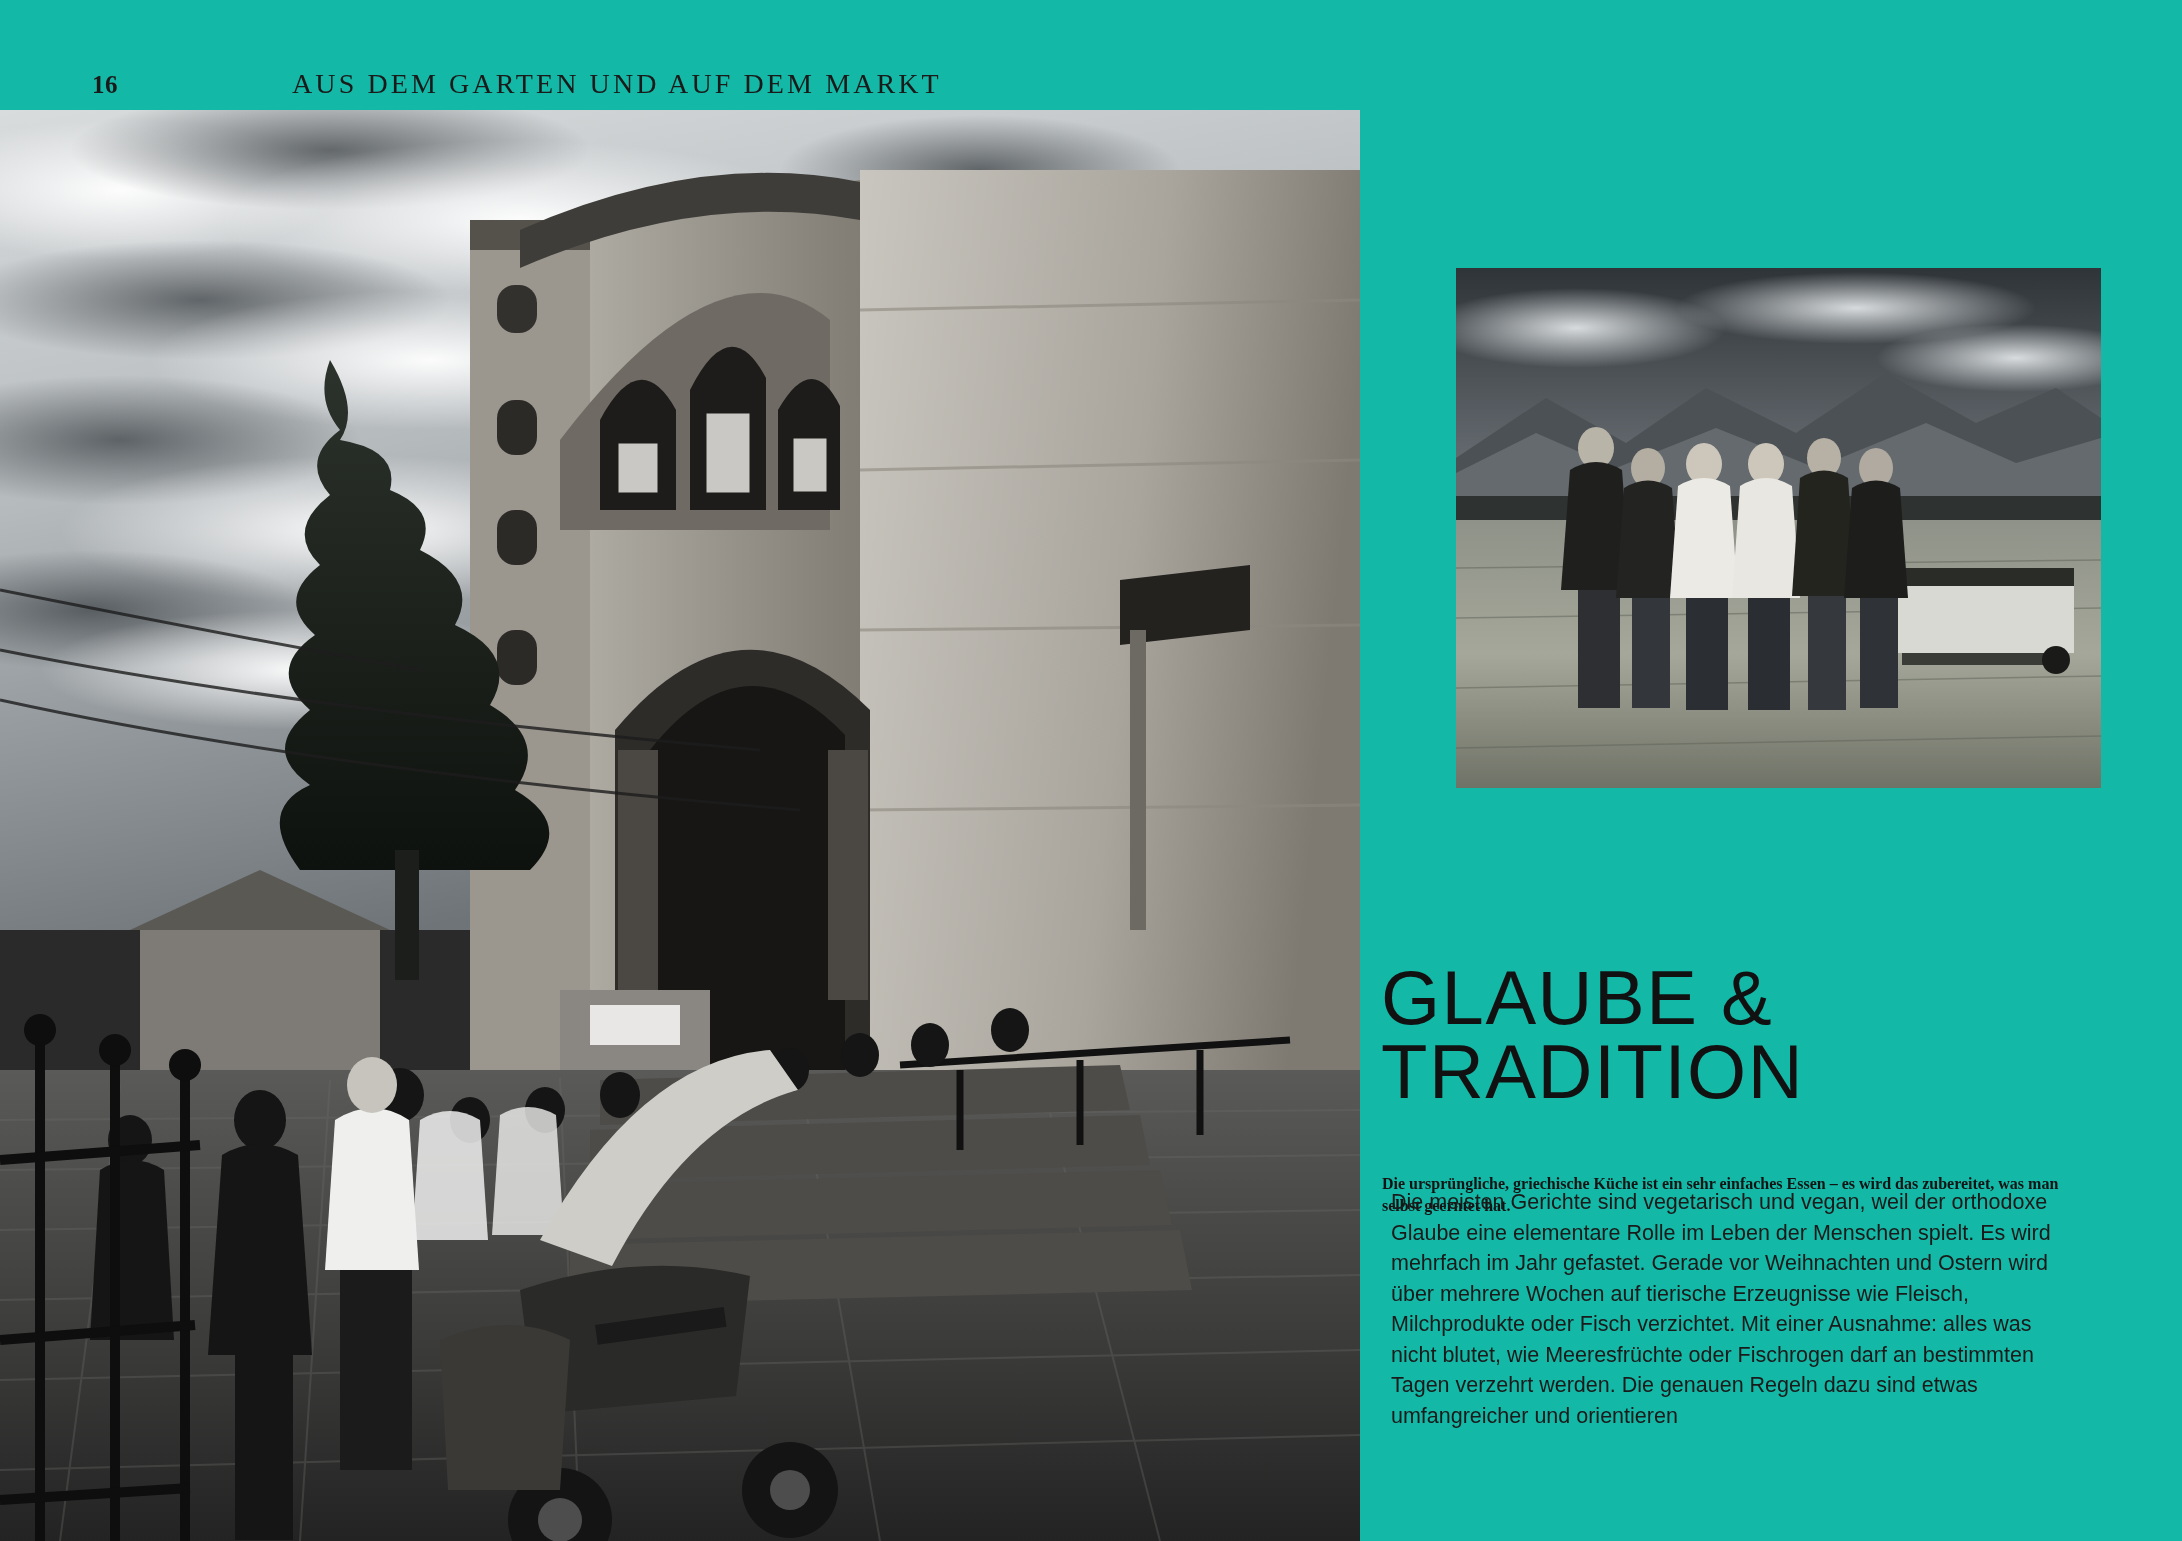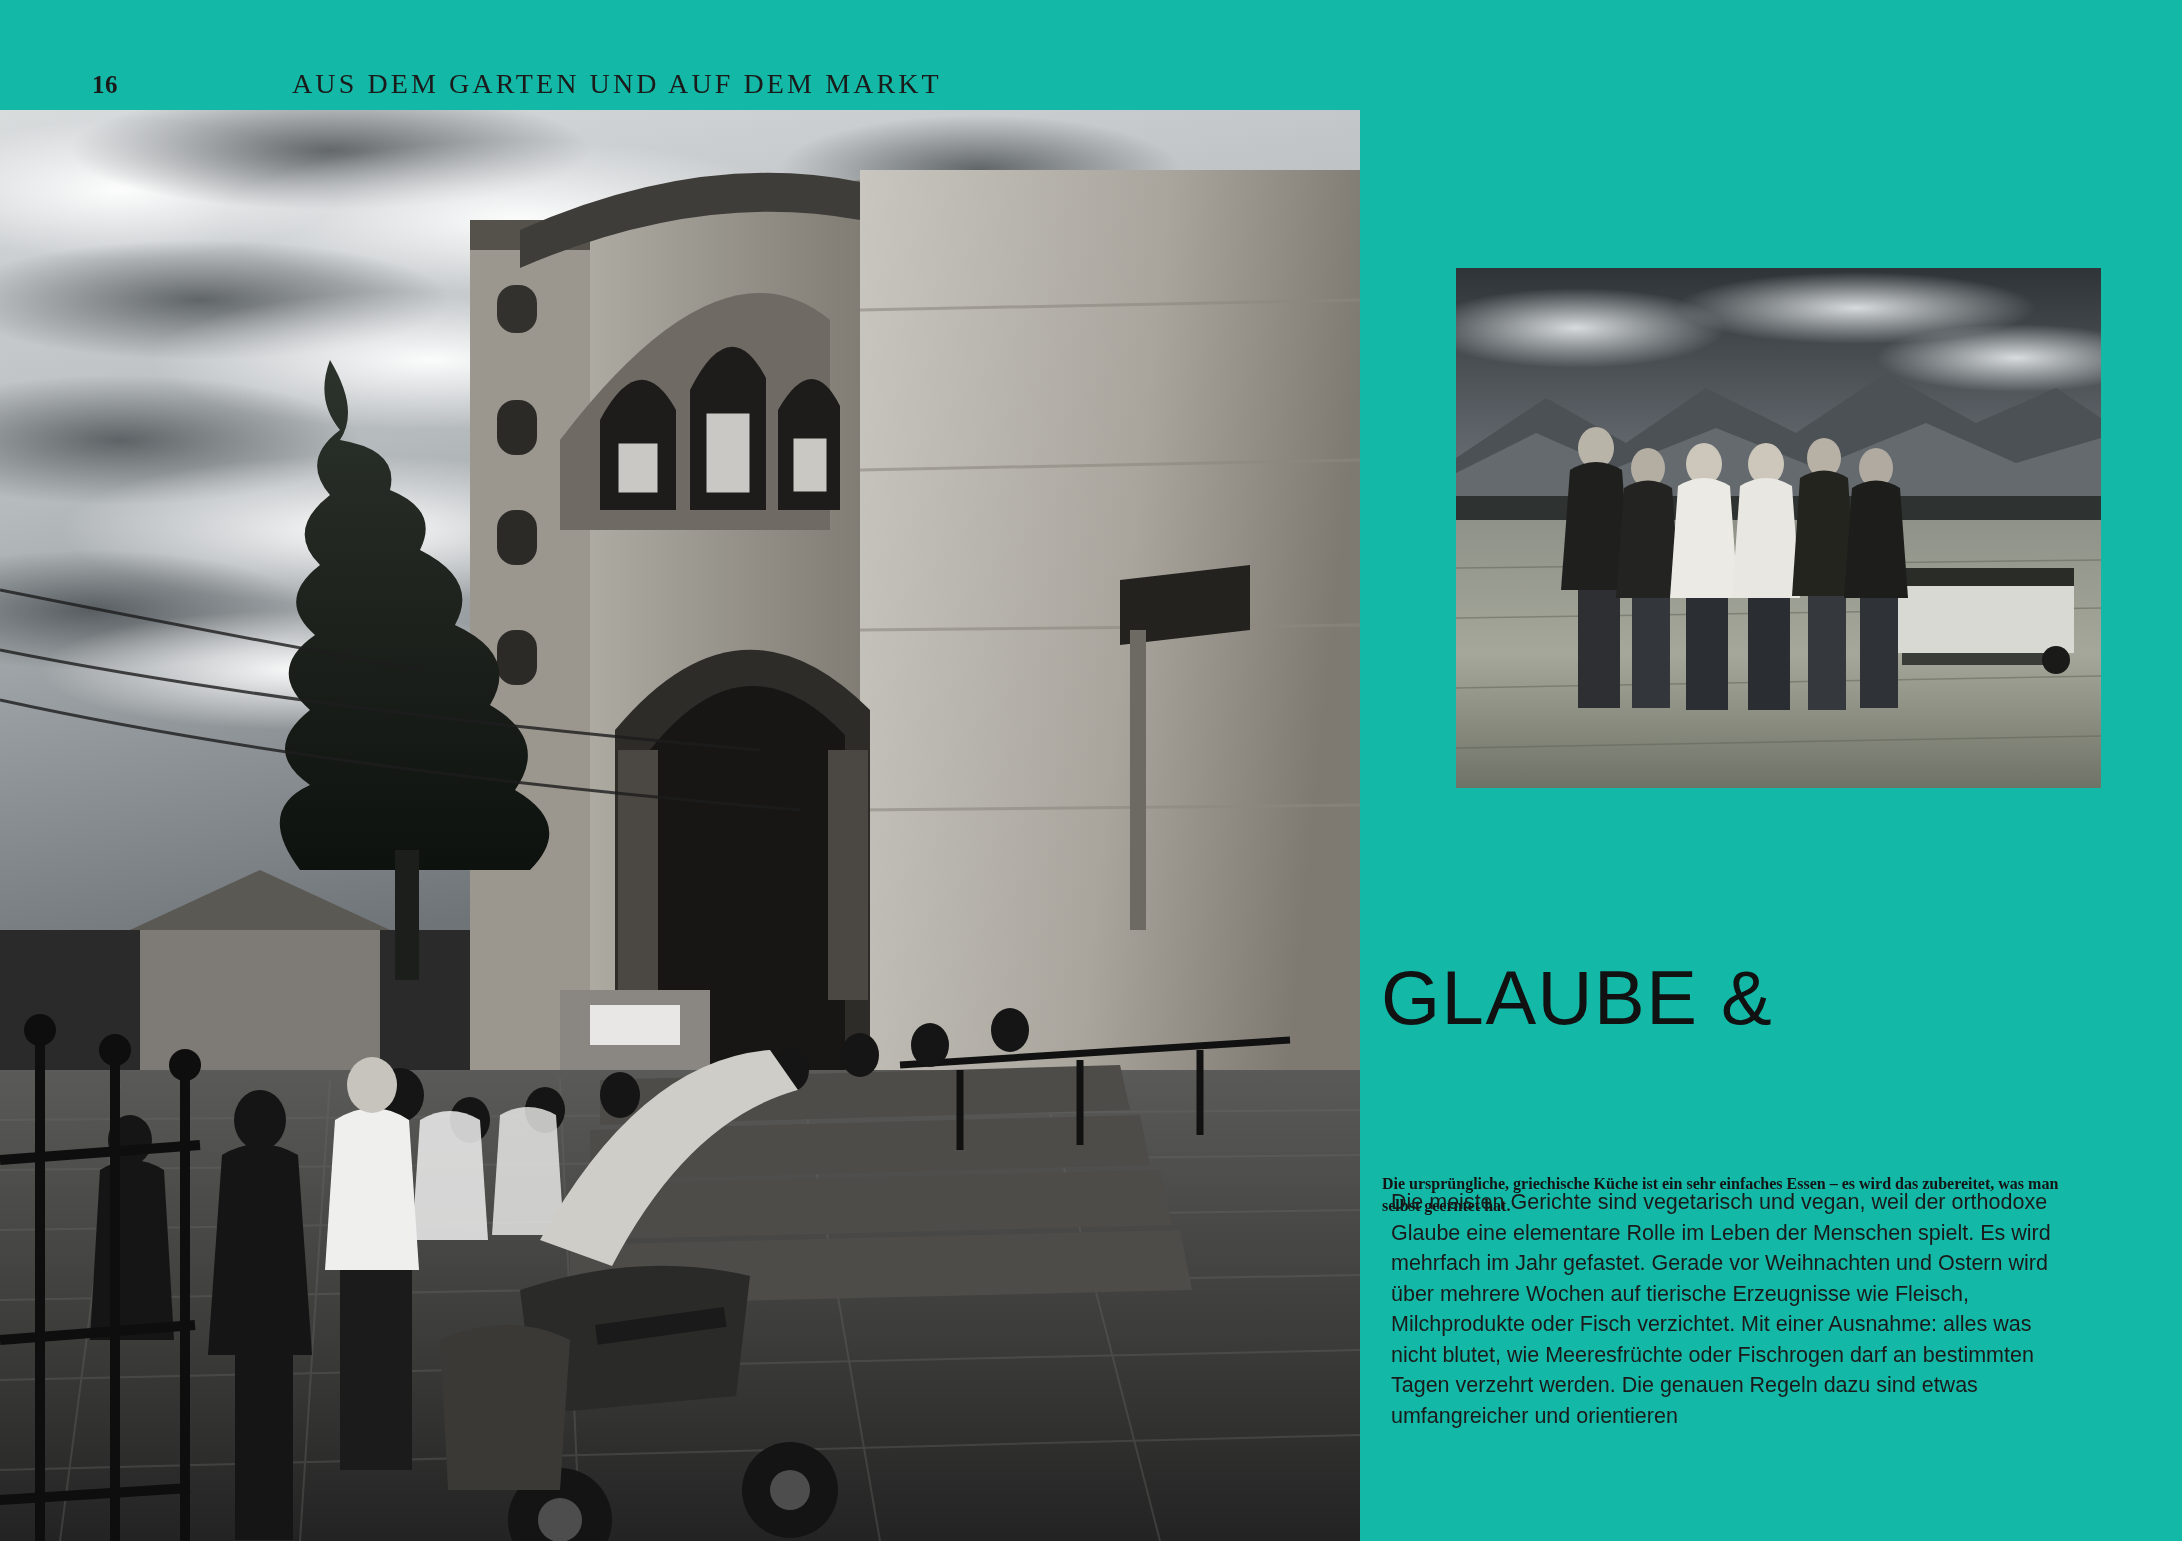--- a/index.html
+++ b/index.html
@@ -402,20 +402,21 @@
           <path d="M396 220 q24 -15 48 0 l8 110 -64 0 Z" fill="#1d1d1c"></path>
           <rect x="404" y="330" width="38" height="110" fill="#2f3236"></rect>
         </g>
       </svg>
     </div>
 
   </div>
 
   <h1 class="headline">
     <span>GLAUBE &amp;</span>
+    <span class="line2">TRADITION</span>
   </h1>
 
   <p class="lede">Die ursprüngliche, griechische Küche ist ein sehr einfaches Essen – es wird das zubereitet, was man selbst geerntet hat.</p>
 
   <div class="body-text">
     <p>Die meisten Gerichte sind vegetarisch und vegan, weil der orthodoxe Glaube eine elementare Rolle im Leben der Menschen spielt. Es wird mehrfach im Jahr gefastet. Gerade vor Weihnachten und Ostern wird über mehrere Wochen auf tierische Erzeugnisse wie Fleisch, Milchprodukte oder Fisch verzichtet. Mit einer Ausnahme: alles was nicht blutet, wie Meeresfrüchte oder Fischrogen darf an bestimmten Tagen verzehrt werden. Die genauen Regeln dazu sind etwas umfangreicher und orientieren</p>
   </div>
 
 </div>
 

